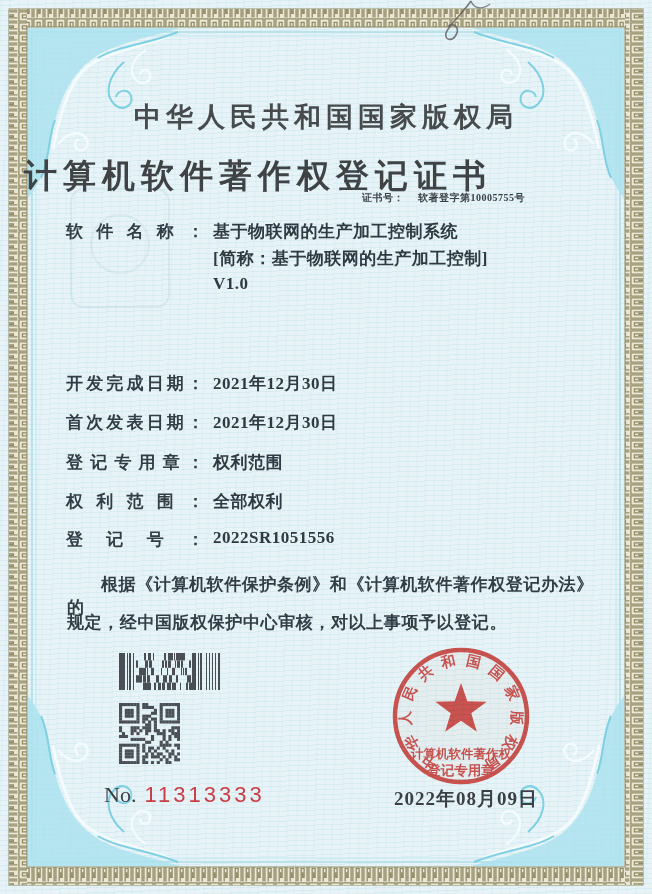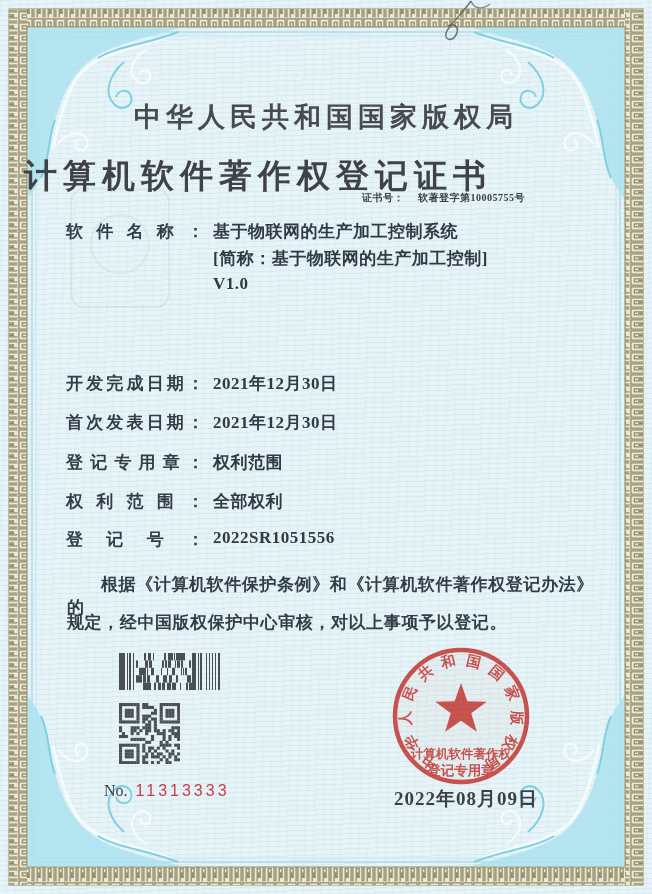--- a/index.html
+++ b/index.html
@@ -28,21 +28,21 @@
   .row{left:66px;display:flex;}
   .flabel{
     width:138px;font-size:17px;font-weight:700;color:#323d46;
     text-align:justify;text-align-last:justify;flex:none;
   }
   .fvalue{margin-left:9px;font-size:17px;font-weight:700;color:#2f3a43;letter-spacing:.5px;}
   .vline{position:absolute;left:213px;font-size:17px;font-weight:700;color:#2f3a43;letter-spacing:.5px;text-align:center;}
   .statement{left:63px;width:532px;font-size:17px;font-weight:700;color:#323d46;letter-spacing:.6px;margin:4px;}
   .st1{top:569px;text-indent:34px;}
   .st2{top:607px;}
-  .serial{left:104px;top:782px;font-size:16px;color:#3c4246;text-align:center;}
+  .serial{left:104px;top:782px;font-size:22px;color:#3c4246;text-align:center;}
   .serial .digits{color:#c93d46;letter-spacing:3px;margin-left:8px;font-family:"Liberation Sans","DejaVu Sans",sans-serif;}
   .issue-date{left:394px;top:786px;font-size:19px;font-weight:700;color:#3b4045;letter-spacing:1px;}
   .seal-wrap{left:379px;top:634px;mix-blend-mode:multiply;opacity:.93;}
   .seal-ring-ch{font-size:14.5px;font-weight:700;fill:#dd4a45;text-anchor:middle;
     font-family:"Liberation Serif","DejaVu Serif",serif;}
   .seal-line{fill:#dd4a45;font-weight:700;text-anchor:middle;font-family:"Liberation Serif","DejaVu Serif",serif;}
   .watermark{left:70px;top:188px;width:96px;height:116px;border:2px solid rgba(120,170,190,.14);
     border-radius:14px;}
   .watermark::after{content:"";position:absolute;left:18px;top:24px;width:56px;height:56px;
     border:2px solid rgba(120,170,190,.12);border-radius:50%;}

